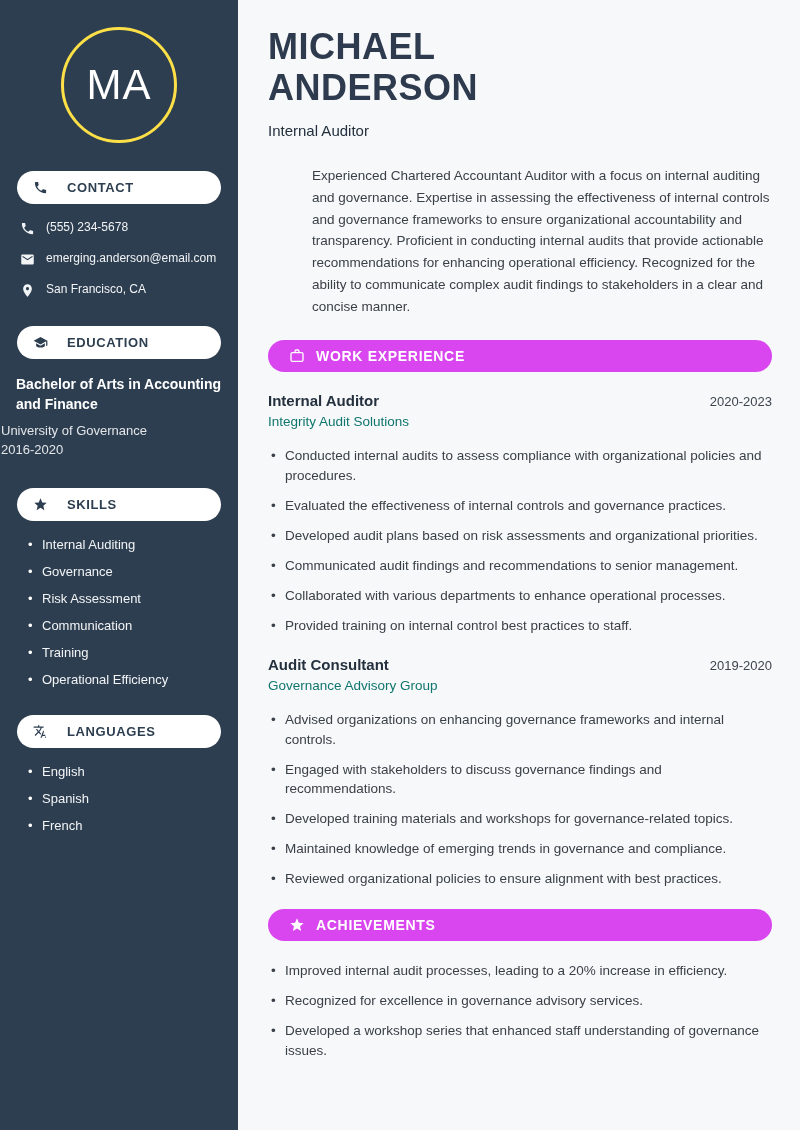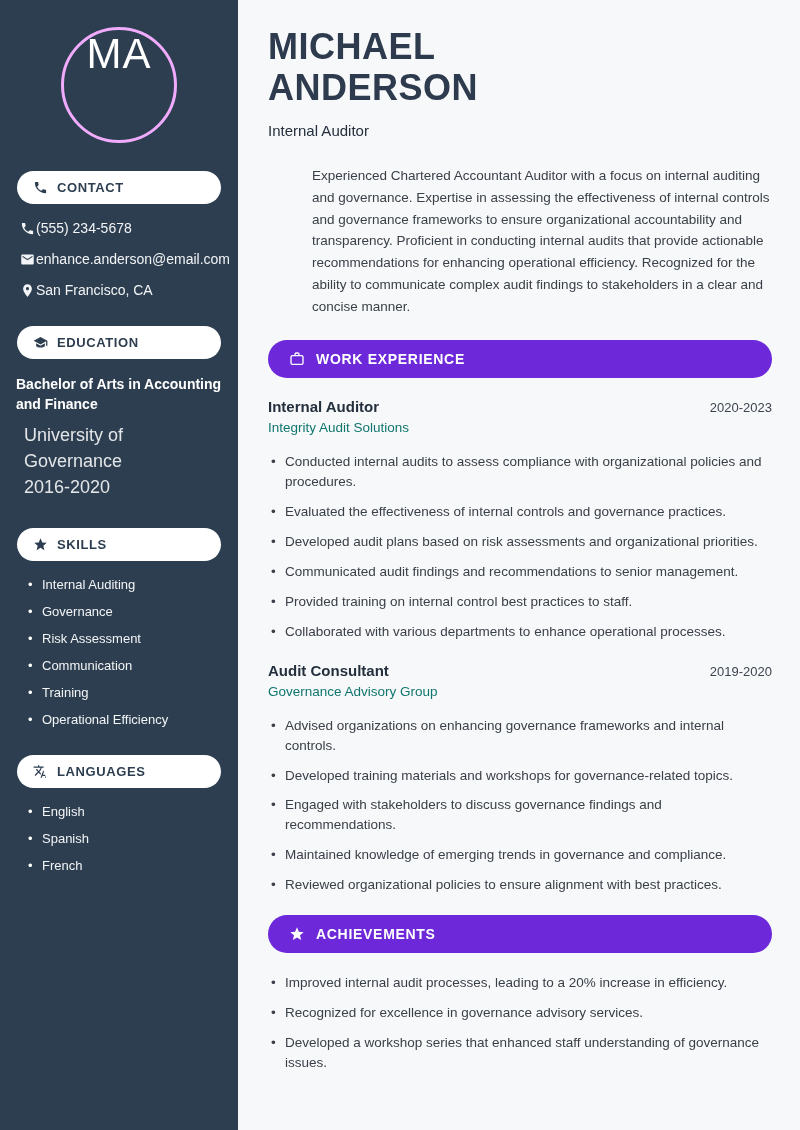--- a/index.html
+++ b/index.html
@@ -20,68 +20,68 @@
     width: 238px;
     min-height: 1130px;
     background: #2d3e50;
     color: #ffffff;
     flex-shrink: 0;
     padding-bottom: 40px;
   }
   .avatar {
     width: 116px;
     height: 116px;
-    border: 3px solid #f0abfc;
+    border: 3px solid #fde047;
     border-radius: 50%;
     margin: 27px auto 0 auto;
     display: flex;
-    align-items: flex-start;
+    align-items: center;
     justify-content: center;
   }
   .avatar span {
     font-size: 42px;
     letter-spacing: 1px;
     color: #ffffff;
   }
   .side-pill {
     background: #ffffff;
     color: #2d3e50;
     border-radius: 18px;
     height: 33px;
     margin: 28px 17px 16px 17px;
     display: flex;
     align-items: center;
-    gap: 9px;
+    gap: 19px;
     padding: 0 16px;
     font-weight: bold;
     font-size: 13px;
     letter-spacing: 0.6px;
   }
   .side-pill svg { width: 15px; height: 15px; flex-shrink: 0; }
   .contact-row {
     display: flex;
     align-items: flex-start;
-    gap: 1px;
+    gap: 11px;
     padding: 0 14px 0 20px;
     margin-bottom: 15px;
-    font-size: 14px;
+    font-size: 12px;
     color: #f2f4f6;
   }
   .contact-row svg { width: 15px; height: 15px; flex-shrink: 0; margin-top: 1px; }
   .edu-degree {
     padding: 0 16px;
     font-weight: bold;
     font-size: 14px;
     line-height: 1.4;
     color: #ffffff;
     margin-bottom: 8px;
   }
   .edu-school, .edu-dates {
-    padding: 0 24px;
-    font-size: 18px;
+    padding: 0 1px;
+    font-size: 13px;
     color: rgba(255,255,255,0.87);
     line-height: 1.45;
   }
   ul.side-list {
     list-style: none;
     padding: 0 14px 0 28px;
   }
   ul.side-list li {
     position: relative;
     padding-left: 14px;
@@ -115,24 +115,24 @@
     color: #24303e;
   }
   .summary {
     margin-top: 26px;
     font-size: 13.5px;
     line-height: 1.62;
     color: #3a4048;
     margin-left: 44px;
   }
   .section-pill {
-    background: #6d28d9;
+    background: #d946ef;
     color: #ffffff;
     border-radius: 20px;
-    height: 38px;
+    height: 32px;
     display: flex;
     align-items: center;
     gap: 11px;
     padding: 0 21px;
     font-weight: bold;
     font-size: 14px;
     letter-spacing: 0.7px;
     margin-top: 22px;
     margin-bottom: 20px;
   }
@@ -186,21 +186,21 @@
     <div class="contact-row">
       <svg viewBox="0 0 24 24" fill="currentColor">
           <path d="M6.62 10.79c1.44 2.83 3.76 5.14 6.59 6.59l2.2-2.2c.27-.27.67-.36 1.02-.24 1.12.37 2.33.57 3.57.57.55 0 1 .45 1 1V20c0 .55-.45 1-1 1-9.39 0-17-7.61-17-17 0-.55.45-1 1-1h3.5c.55 0 1 .45 1 1 0 1.25.2 2.45.57 3.57.11.35.03.74-.25 1.02l-2.2 2.2z"></path>
         </svg>
       <span>(555) 234-5678</span>
     </div>
     <div class="contact-row">
       <svg viewBox="0 0 24 24" fill="currentColor">
           <path d="M20 4H4c-1.1 0-2 .9-2 2v12c0 1.1.9 2 2 2h16c1.1 0 2-.9 2-2V6c0-1.1-.9-2-2-2zm0 4l-8 5-8-5V6l8 5 8-5v2z"></path>
         </svg>
-      <span>enhance.anderson@email.com</span>
+      <span>emerging.anderson@email.com</span>
     </div>
     <div class="contact-row">
       <svg viewBox="0 0 24 24" fill="currentColor">
           <path d="M12 2C8.13 2 5 5.13 5 9c0 5.25 7 13 7 13s7-7.75 7-13c0-3.87-3.13-7-7-7zm0 9.5c-1.38 0-2.5-1.12-2.5-2.5S10.62 6.5 12 6.5s2.5 1.12 2.5 2.5-1.12 2.5-2.5 2.5z"></path>
         </svg>
       <span>San Francisco, CA</span>
     </div>
 
     <div class="side-pill">
       <svg viewBox="0 0 24 24" fill="currentColor">
@@ -263,35 +263,35 @@
       <div class="job-head">
         <span class="job-name">Internal Auditor</span>
         <span class="job-dates">2020-2023</span>
       </div>
       <div class="job-company">Integrity Audit Solutions</div>
       <ul class="main-list">
         <li>Conducted internal audits to assess compliance with organizational policies and procedures.</li>
         <li>Evaluated the effectiveness of internal controls and governance practices.</li>
         <li>Developed audit plans based on risk assessments and organizational priorities.</li>
         <li>Communicated audit findings and recommendations to senior management.</li>
+        <li>Collaborated with various departments to enhance operational processes.</li>
         <li>Provided training on internal control best practices to staff.</li>
-        <li>Collaborated with various departments to enhance operational processes.</li>
       </ul>
     </div>
 
     <div>
       <div class="job-head">
         <span class="job-name">Audit Consultant</span>
         <span class="job-dates">2019-2020</span>
       </div>
       <div class="job-company">Governance Advisory Group</div>
       <ul class="main-list">
         <li>Advised organizations on enhancing governance frameworks and internal controls.</li>
+        <li>Engaged with stakeholders to discuss governance findings and recommendations.</li>
         <li>Developed training materials and workshops for governance-related topics.</li>
-        <li>Engaged with stakeholders to discuss governance findings and recommendations.</li>
         <li>Maintained knowledge of emerging trends in governance and compliance.</li>
         <li>Reviewed organizational policies to ensure alignment with best practices.</li>
       </ul>
     </div>
 
     <div class="section-pill" style="margin-top:0;">
       <svg viewBox="0 0 24 24" fill="currentColor">
           <path d="M12 17.27L18.18 21l-1.64-7.03L22 9.24l-7.19-.61L12 2 9.19 8.63 2 9.24l5.46 4.73L5.82 21z"></path>
         </svg>
       <span>ACHIEVEMENTS</span>

